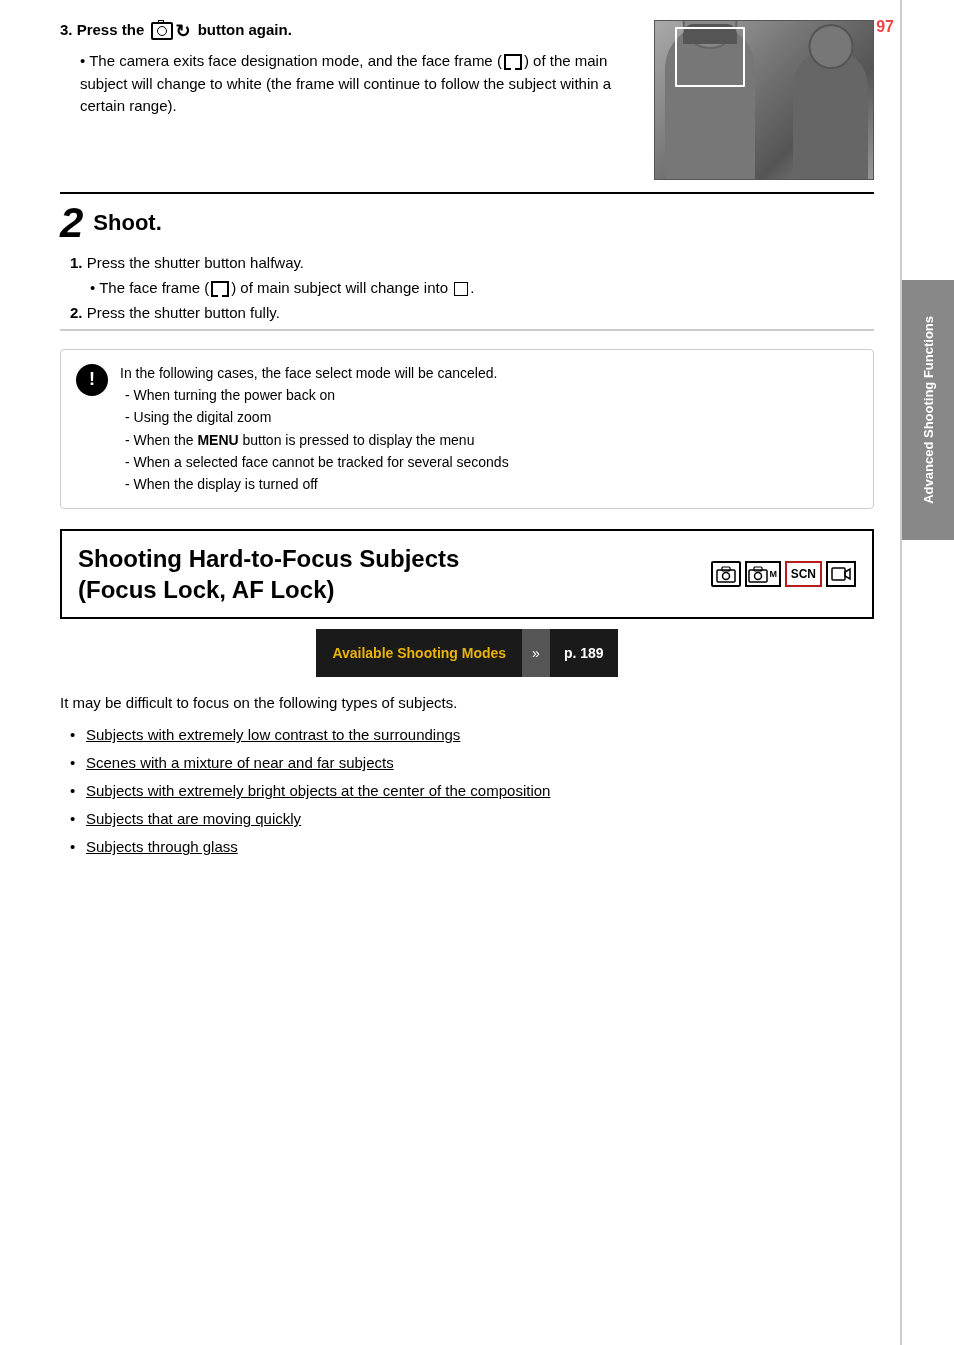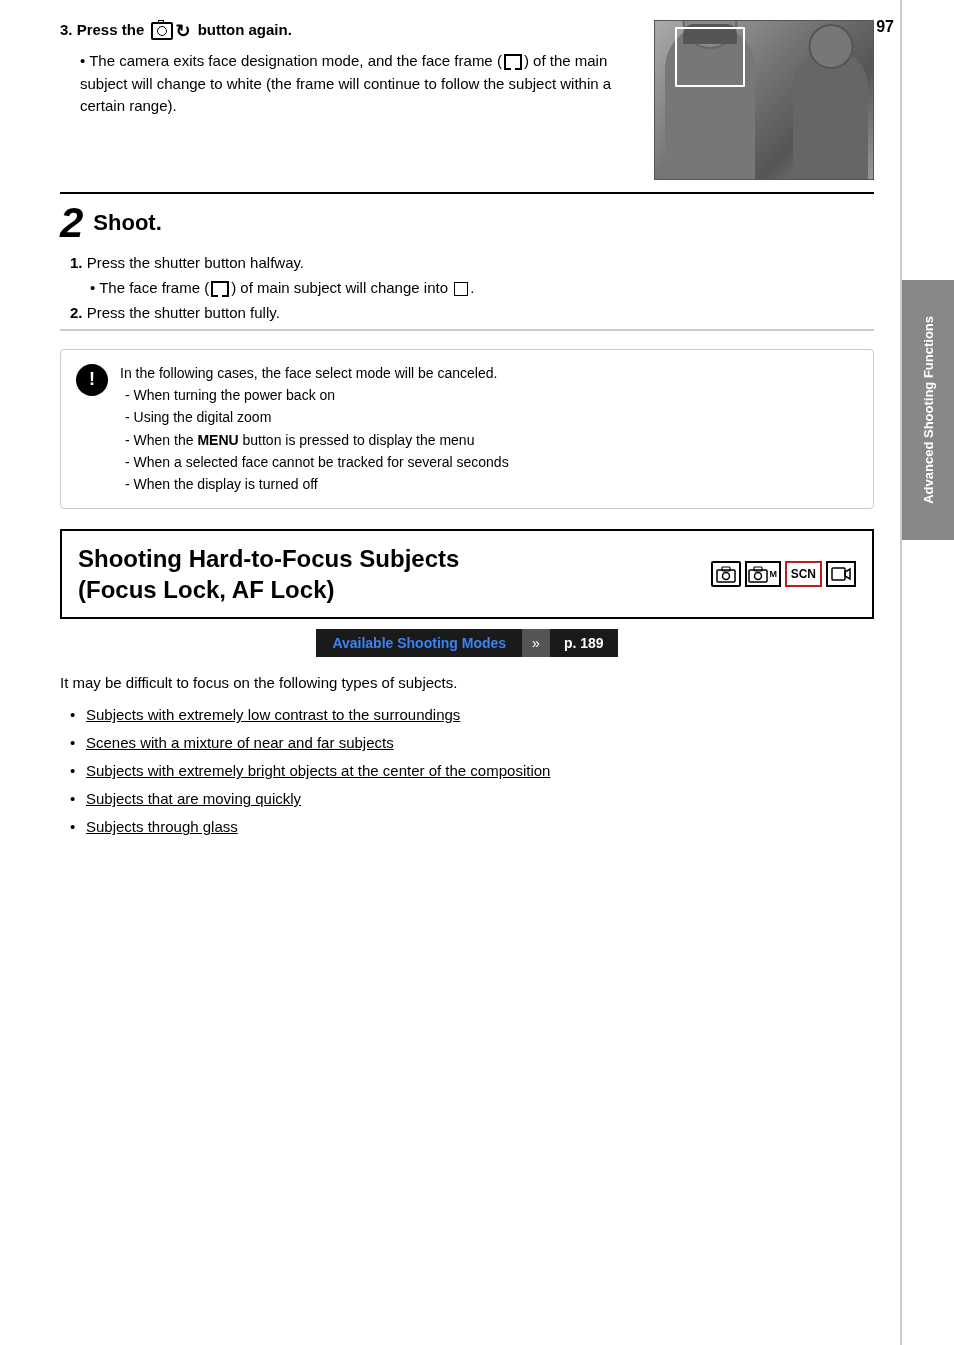--- a/index.html
+++ b/index.html
@@ -12,21 +12,21 @@
       color: #000;
       position: relative;
     }
 
     .page-number {
       position: absolute;
       top: 18px;
       right: 60px;
       font-size: 16px;
       font-weight: bold;
-      color: #000000;
+      color: #ef4444;
     }
 
     .vertical-line {
       position: absolute;
       top: 0;
       right: 52px;
       width: 2px;
       height: 100%;
       background: #ccc;
     }
@@ -286,22 +286,22 @@
 
     .modes-bar {
       display: inline-flex;
       align-items: stretch;
       border: none;
       overflow: hidden;
     }
 
     .modes-bar-left {
       background: #1a1a1a;
-      color: #3b82f6;
-      padding: 6px 16px;
+      color: #eab308;
+      padding: 16px 16px;
       font-size: 14px;
       font-weight: bold;
       display: flex;
       align-items: center;
     }
 
     .modes-bar-arrow {
       background: #555;
       color: #fff;
       padding: 6px 10px;

